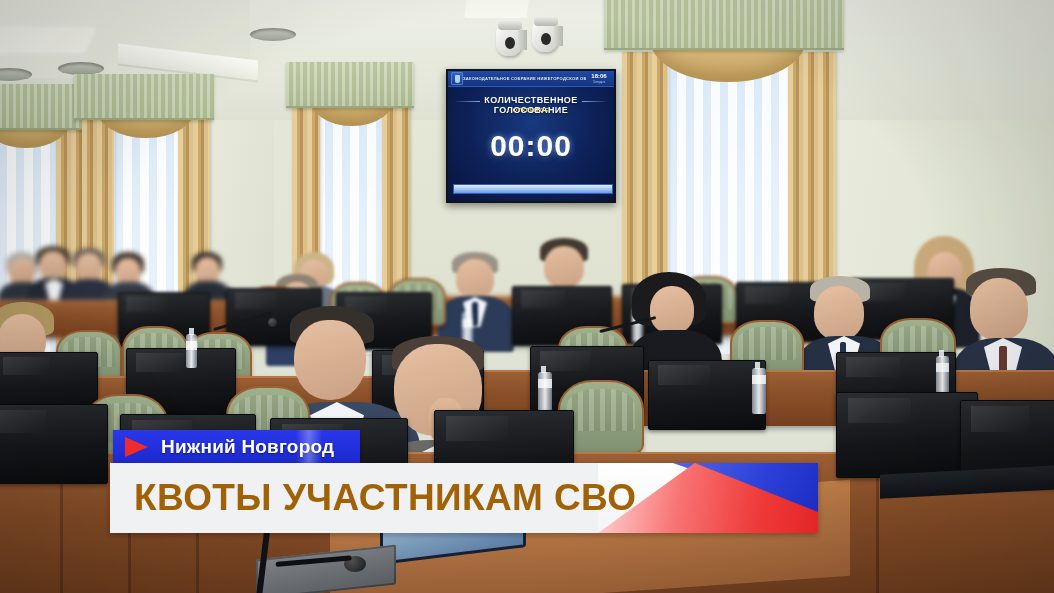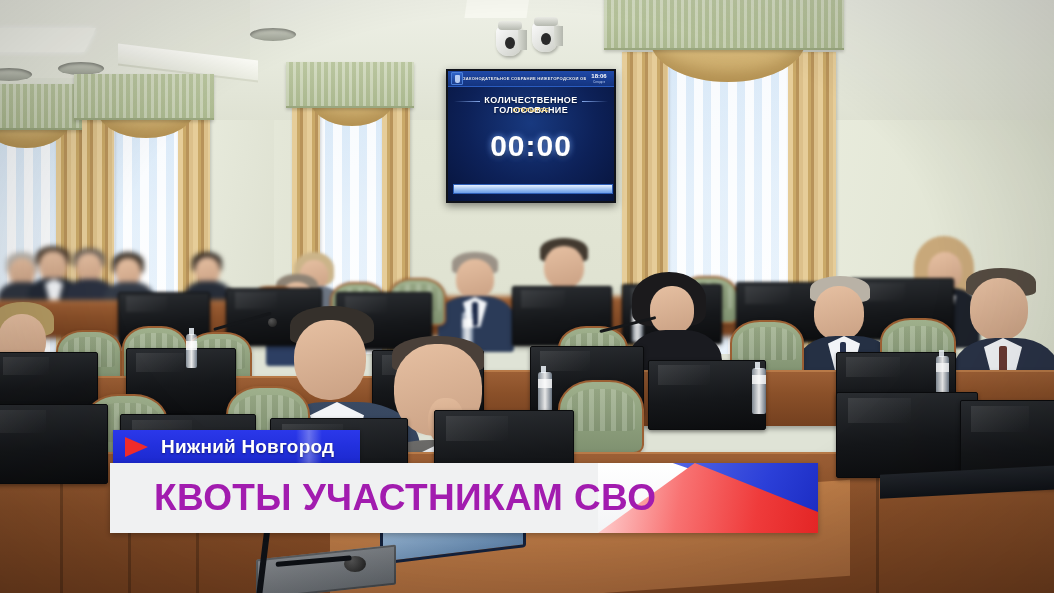--- a/index.html
+++ b/index.html
@@ -280,23 +280,22 @@
     letter-spacing:.2px; white-space:nowrap;
     text-shadow:0 1px 2px rgba(0,0,0,.45);
   }
   .head-bar {
     position:absolute; left:110px; top:463px; width:708px; height:70px;
     background:#f0f1f2; overflow:hidden;
     box-shadow:0 2px 6px rgba(0,0,0,.3);
   }
   .head-text {
     position:absolute; left:24px; top:50%; transform:translateY(-50%);
-    color:#a21caf; font-size:37px; font-weight:bold; letter-spacing:.4px;
+    color:#a16207; font-size:37px; font-weight:bold; letter-spacing:.4px;
     white-space:nowrap;
-    margin-left:20px;
   }
   .tricolor {
     position:absolute; right:0; top:0; width:220px; height:100%;
   }
   .tri-white {
     position:absolute; inset:0;
     background:linear-gradient(180deg,#ffffff,#f3f4f6);
   }
   .tri-blue {
     position:absolute; inset:0;

